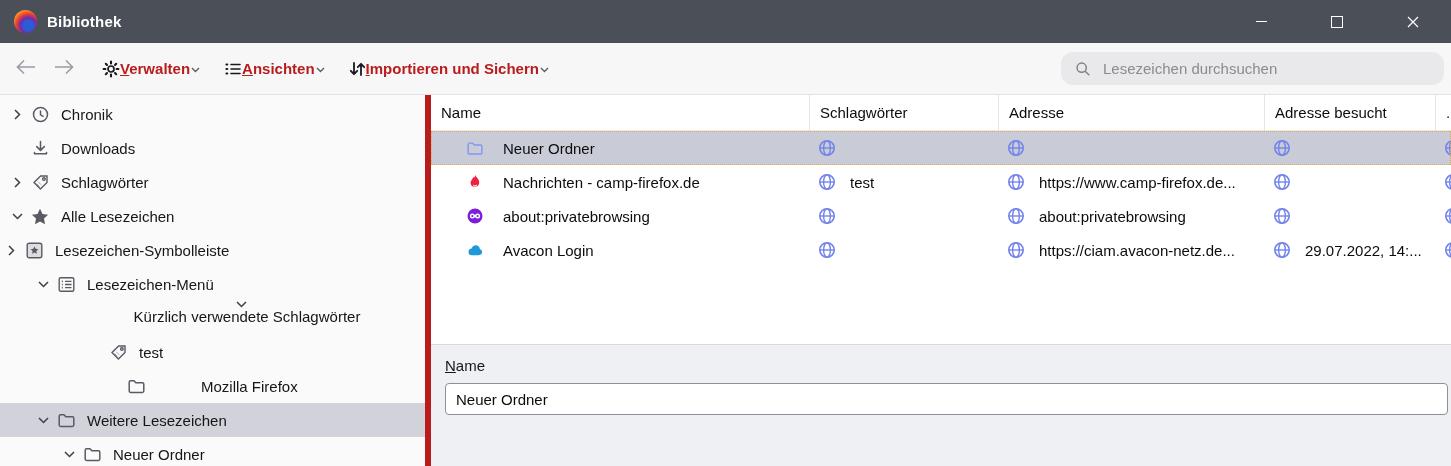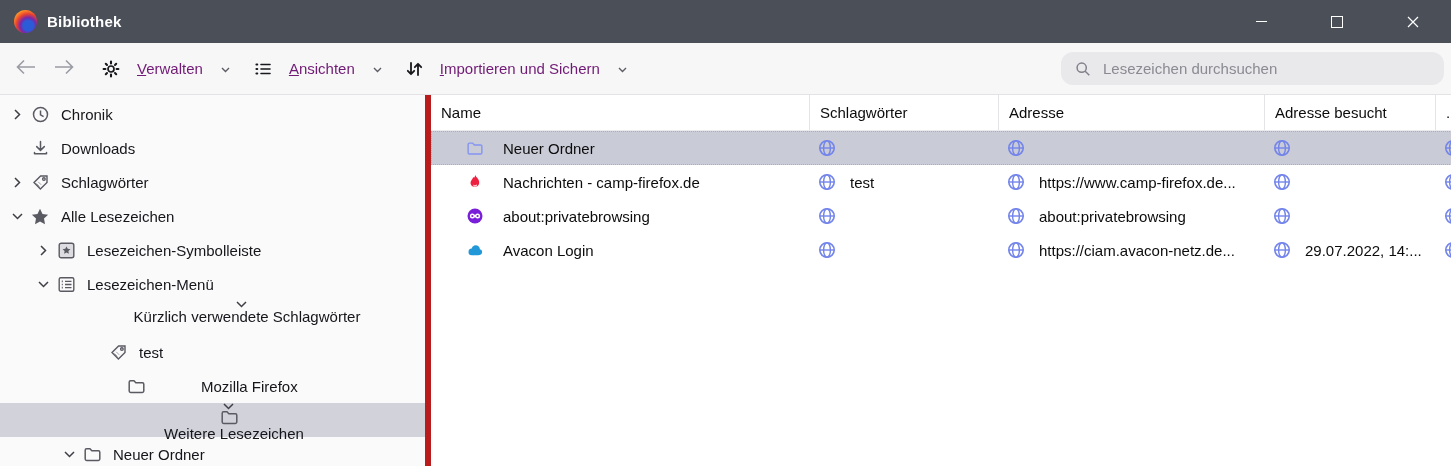--- a/index.html
+++ b/index.html
@@ -15,21 +15,21 @@
   .win-btns{position:absolute;right:0;top:0;height:43px;display:flex;}
   .win-btn{width:76px;height:43px;display:flex;align-items:center;justify-content:center;color:#fff;}
   .glyph-min{width:11px;height:1px;background:#fff;display:block;}
   .glyph-max{width:10px;height:10px;border:1px solid #fff;display:block;}
 
   
   .toolbar{height:52px;background:#f7f7f8;border-bottom:1px solid #e3e3e6;display:flex;align-items:center;
            padding:0 7px 0 12px;box-sizing:border-box;}
   .nav-arrow{width:28px;height:28px;display:flex;align-items:center;justify-content:center;color:#9b9ba3;}
   .nav-arrow + .nav-arrow{margin-left:10px;}
-  .menu-btn{display:flex;align-items:center;gap:17px;margin-left:24px;color:#701a75;cursor:default;}
+  .menu-btn{display:flex;align-items:center;gap:0;margin-left:24px;color:#b91c1c;cursor:default;font-weight:bold;}
   .menu-btn .m-icon{display:flex;color:#19191d;}
   .ak{text-decoration:underline;}
   .caret{display:flex;color:#5c5c64;margin-left:1px;margin-top:3px;}
   .search-box{margin-left:auto;width:383px;height:33px;background:#e9e9ec;border-radius:12px;
               display:flex;align-items:center;padding:0 10px;box-sizing:border-box;gap:8px;}
   .search-box .s-icon{display:flex;color:#80808a;}
   .search-box input{border:0;outline:0;background:transparent;flex:1;font:15px "Liberation Sans",sans-serif;color:#3c3c42;}
   .search-box input::placeholder{color:#8a8a92;}
 
   
@@ -38,21 +38,21 @@
   
   .sidebar{width:425px;min-width:425px;background:#fafafb;border-right:6px solid #b91c1c;
            box-sizing:content-box;padding-top:2px;overflow:hidden;}
   .side-item{height:34px;display:flex;align-items:center;color:#15151a;}
   .side-item.selected{background:#d1d2da;}
   .s-chev{width:22px;display:flex;justify-content:center;color:#3f3f46;}
   .s-icon{width:20px;display:flex;justify-content:center;color:#5a5a63;margin-left:2px;}
   .s-label{margin-left:11px;white-space:nowrap;}
 
   
-  .main{flex:1;display:flex;flex-direction:row;min-width:0;}
+  .main{flex:1;display:flex;flex-direction:column;min-width:0;}
   .tablewrap{height:249px;background:#fff;}
   .thead{display:flex;height:36px;box-sizing:border-box;border-bottom:1px solid #ebebee;}
   .th{display:flex;align-items:center;padding-left:10px;box-sizing:border-box;border-right:1px solid #e4e4e8;
       white-space:nowrap;overflow:hidden;color:#0c0c0d;}
   .th:last-child{border-right:0;}
   .trow{display:flex;height:34px;align-items:center;}
   .trow.selected{background:#c9cbd6;outline:1px dotted #dfa946;outline-offset:-1px;}
   .td{display:flex;align-items:center;box-sizing:border-box;white-space:nowrap;overflow:hidden;height:100%;}
   .td-name{padding-left:36px;}
   .td-other{padding-left:8px;}
@@ -209,21 +209,21 @@
               <path d="M1 1 L5.5 5.5 L10 1"></path>
             </svg>
           </span>
           <span class="s-icon">
             <svg width="18" height="17" viewBox="0 0 18 17" fill="currentColor">
               <path d="M9 0.8 L11.5 5.9 L17.1 6.7 L13 10.6 L14 16.2 L9 13.5 L4 16.2 L5 10.6 L0.9 6.7 L6.5 5.9 Z"></path>
             </svg>
           </span>
           <span class="s-label">Alle Lesezeichen</span>
         </div>
-        <div class="side-item" style="padding-left: 32px;">
+        <div class="side-item" style="">
           <span class="s-chev">
             <svg width="7" height="11" viewBox="0 0 7 11" fill="none" stroke="currentColor" stroke-width="1.5">
               <path d="M1 1 L5.5 5.5 L1 10"></path>
             </svg>
           </span>
           <span class="s-icon">
             <svg width="17" height="17" viewBox="0 0 17 17">
               <rect x="1.2" y="1.2" width="14.6" height="14.6" rx="2" fill="#dcdce1" stroke="currentColor" stroke-width="1.4"></rect>
               <path d="M8.5 4.4 L9.7 6.8 L12.4 7.2 L10.4 9.1 L10.9 11.8 L8.5 10.5 L6.1 11.8 L6.6 9.1 L4.6 7.2 L7.3 6.8 Z" fill="currentColor"></path>
             </svg>
@@ -267,21 +267,21 @@
         </div>
         <div class="side-item" style="padding-left: 58px; gap: 44px;">
           <span class="s-chev"></span>
           <span class="s-icon">
             <svg width="17" height="15" viewBox="0 0 17 15" fill="none" stroke="currentColor" stroke-width="1.5" stroke-linejoin="round">
               <path d="M1.2 3.2 C1.2 2.4 1.8 1.8 2.6 1.8 H6 L7.8 3.8 H14.4 C15.2 3.8 15.8 4.4 15.8 5.2 V12 C15.8 12.8 15.2 13.4 14.4 13.4 H2.6 C1.8 13.4 1.2 12.8 1.2 12 Z"></path>
             </svg>
           </span>
           <span class="s-label">Mozilla Firefox</span>
         </div>
-        <div class="side-item selected" style="padding-left: 32px; flex-direction: column;">
+        <div class="side-item selected" style="padding-left: 32px;">
           <span class="s-chev">
             <svg width="11" height="7" viewBox="0 0 11 7" fill="none" stroke="currentColor" stroke-width="1.5">
               <path d="M1 1 L5.5 5.5 L10 1"></path>
             </svg>
           </span>
           <span class="s-icon">
             <svg width="17" height="15" viewBox="0 0 17 15" fill="none" stroke="currentColor" stroke-width="1.5" stroke-linejoin="round">
               <path d="M1.2 3.2 C1.2 2.4 1.8 1.8 2.6 1.8 H6 L7.8 3.8 H14.4 C15.2 3.8 15.8 4.4 15.8 5.2 V12 C15.8 12.8 15.2 13.4 14.4 13.4 H2.6 C1.8 13.4 1.2 12.8 1.2 12 Z"></path>
             </svg>
           </span>

